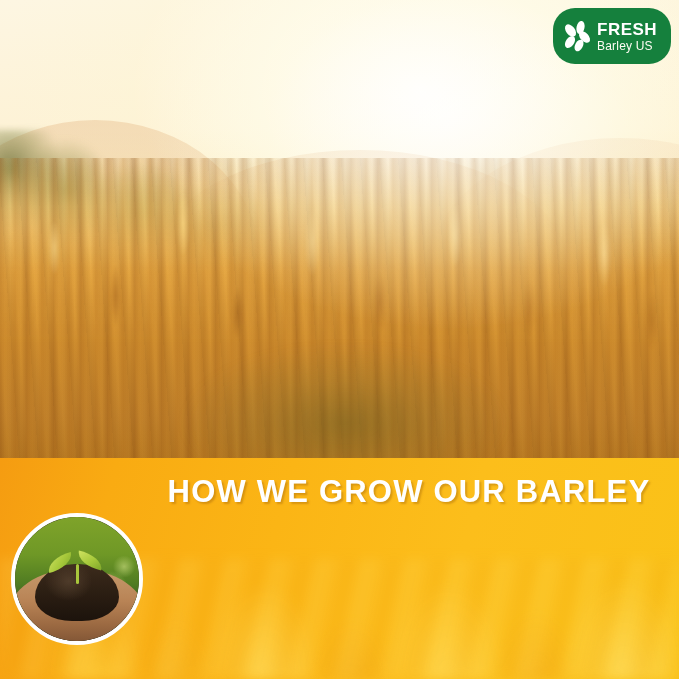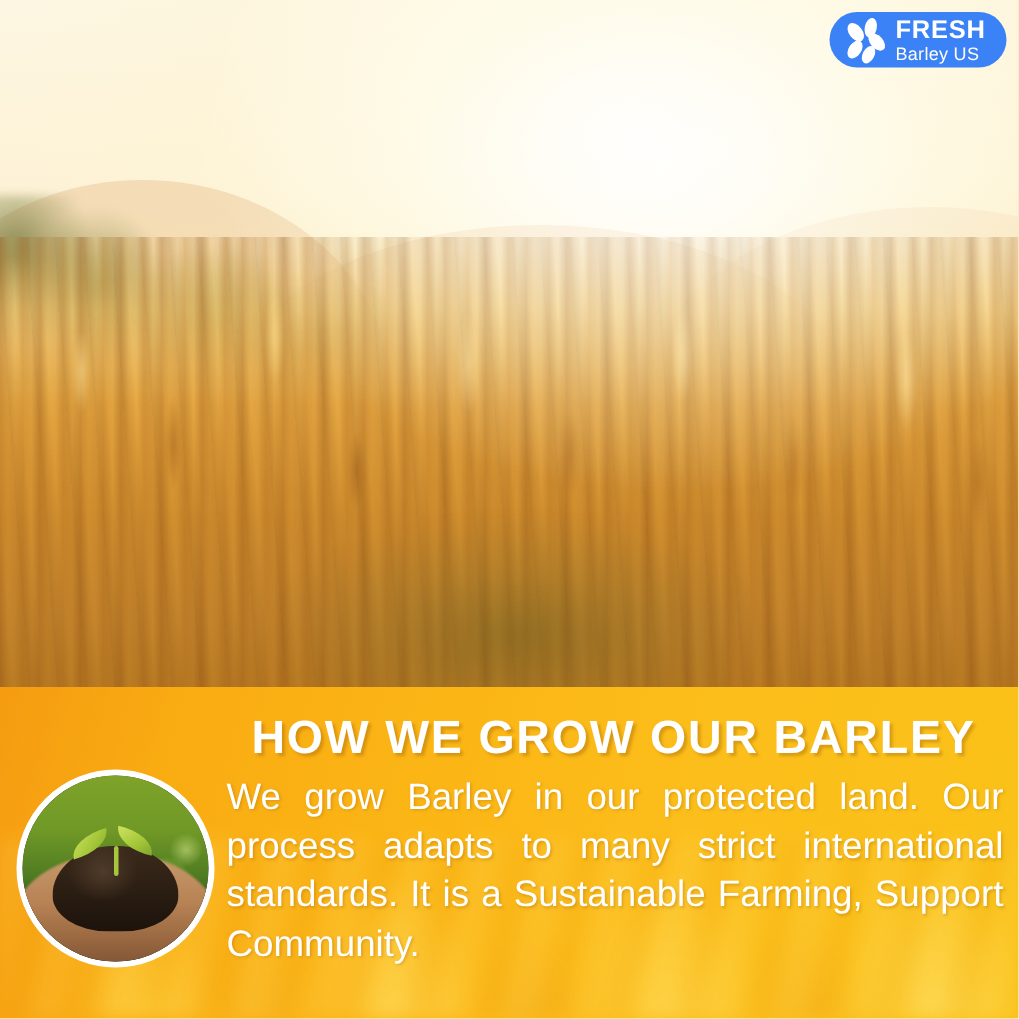--- a/index.html
+++ b/index.html
@@ -131,23 +131,23 @@
     background: radial-gradient(ellipse 400px 280px at 66% 26%, rgba(255,255,255,0.55) 0%, rgba(255,250,225,0.26) 45%, rgba(255,245,205,0) 75%);
     pointer-events: none;
   }
 
   
   .logo-badge {
     position: absolute;
     top: 8px;
     right: 8px;
     width: 118px;
-    height: 37px;
+    height: 56px;
     border-radius: 22px;
-    background: #3b82f6;
+    background: #15803d;
     display: flex;
     align-items: center;
     padding: 0 8px 0 6px;
     box-sizing: border-box;
   }
   .logo-mark {
     width: 36px;
     height: 36px;
     flex: 0 0 36px;
     position: relative;
@@ -359,16 +359,15 @@
     <div class="circle-photo">
       <div class="cp-bg"></div>
       <div class="cp-hands"></div>
       <div class="cp-soil"></div>
       <div class="cp-stem"></div>
       <div class="cp-leaf cp-leaf-l"></div>
       <div class="cp-leaf cp-leaf-r"></div>
     </div>
 
     <div class="headline">HOW WE GROW OUR BARLEY</div>
-    <div class="body-copy">We grow Barley in our protected land. Our process adapts to many strict international standards. It is a Sustainable Farming, Support Community.</div>
   </div>
 
 </div>
 
 </body></html>

